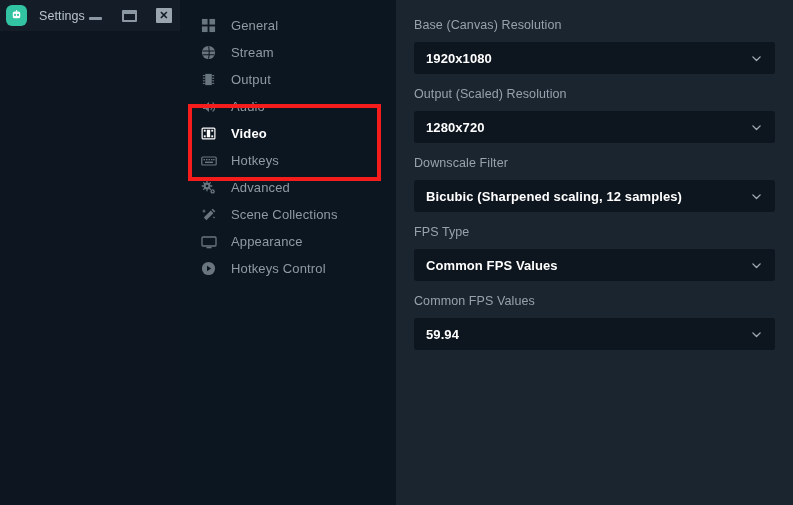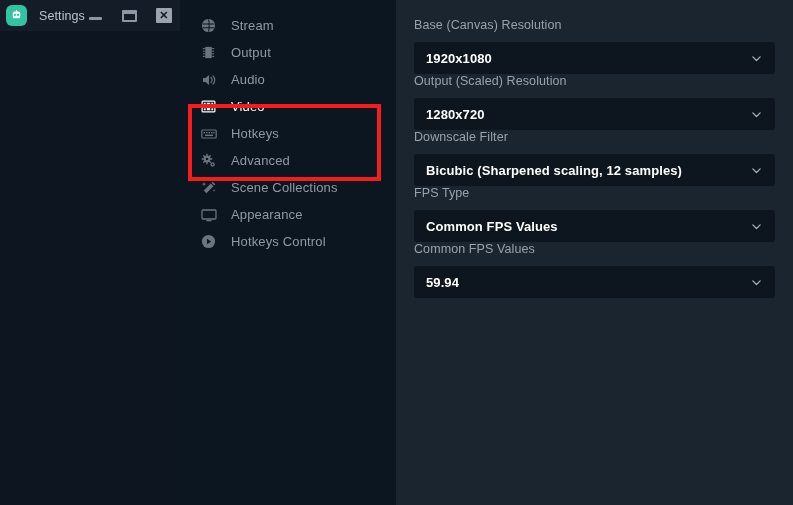--- a/index.html
+++ b/index.html
@@ -126,33 +126,33 @@
     justify-content: center;
     color: #69757f;
   }
   .nav-label {
     font-size: 13px;
     color: #8f9aa5;
     letter-spacing: .15px;
   }
   .nav-item.active .nav-label {
     color: #ffffff;
-    font-weight: normal;
+    font-weight: bold;
   }
   .nav-item.active .nav-ico { color: #ffffff; }
 
   
   .main {
     flex: 1 1 auto;
     background: #1b2530;
     padding: 18px 18px 0 18px;
     overflow: hidden;
     position: relative;
   }
-  .field { }
+  .field { margin-bottom: 13px; }
   .field-label {
     font-size: 12.5px;
     color: #97a2ad;
     margin-bottom: 10px;
     letter-spacing: .1px;
   }
   .select {
     height: 32px;
     background: #0d151e;
     border-radius: 3px;
@@ -215,20 +215,31 @@
       <div class="win-btn">
         <span class="win-close-box">✕</span>
       </div>
     </div>
   </div>
 
   <div class="body-area">
 
     <div class="sidebar">
 
+      <div class="nav-item">
+        <span class="nav-ico">
+          <svg width="15" height="15" viewBox="0 0 16 16">
+              <rect x="1" y="1" width="6" height="6" fill="currentColor"></rect>
+              <rect x="9" y="1" width="6" height="6" fill="currentColor"></rect>
+              <rect x="1" y="9" width="6" height="6" fill="currentColor"></rect>
+              <rect x="9" y="9" width="6" height="6" fill="currentColor"></rect>
+            </svg>
+        </span>
+        <span class="nav-label">General</span>
+      </div>
 
       <div class="nav-item">
         <span class="nav-ico">
           <svg width="15" height="15" viewBox="0 0 16 16">
               <circle cx="8" cy="8" r="7" fill="currentColor"></circle>
               <path d="M8 1.5c1 1.8 1 10.2 0 13M1.5 6.5h13M2 10.5h12" stroke="#0c1620" stroke-width="1.1" fill="none"></path>
             </svg>
         </span>
         <span class="nav-label">Stream</span>
       </div>

